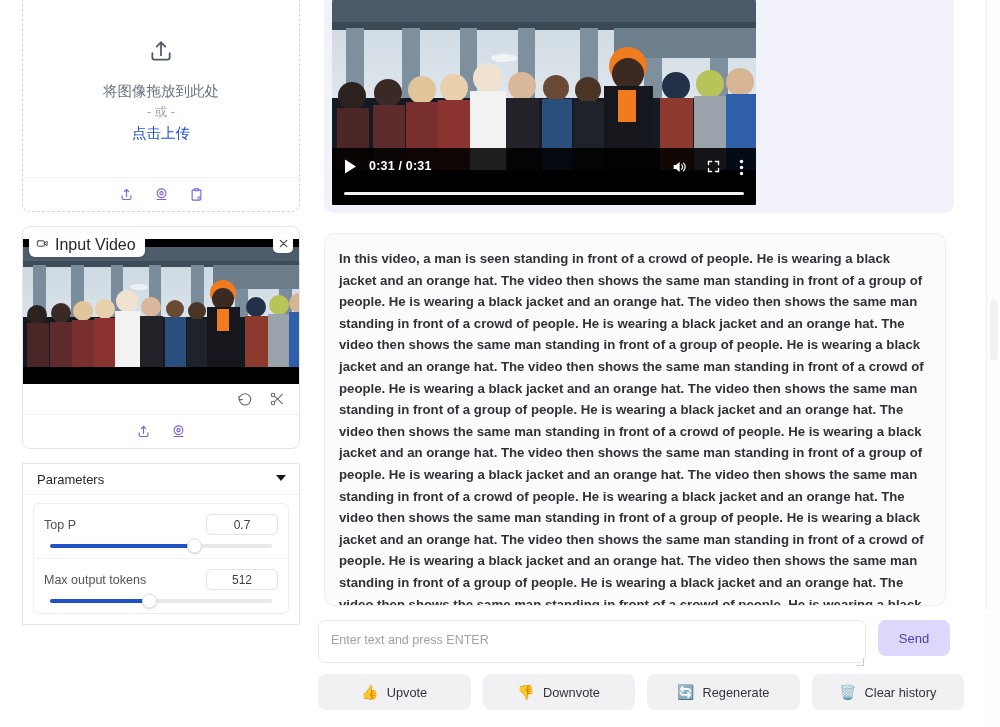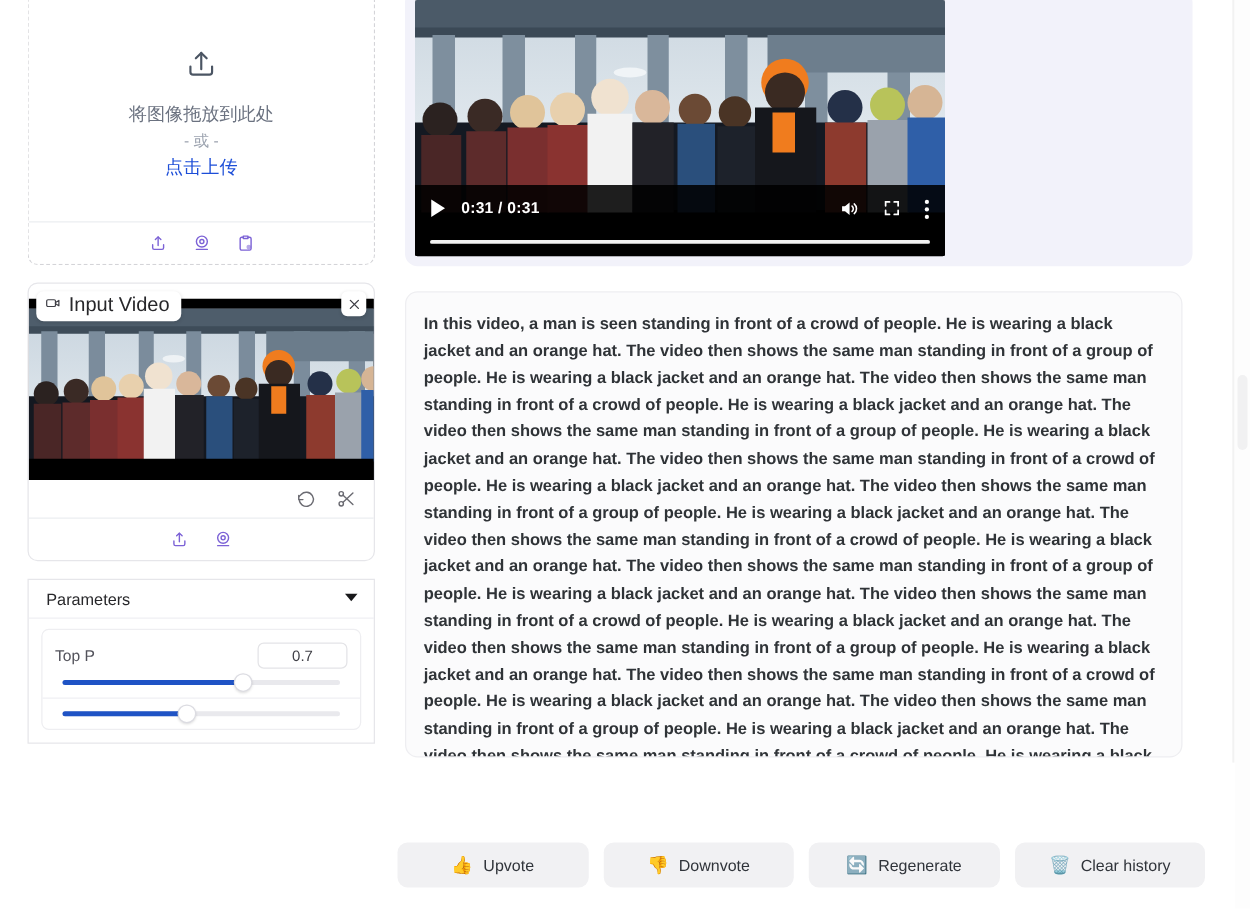--- a/index.html
+++ b/index.html
@@ -567,20 +567,24 @@
             <span class="slider-label">Top P</span>
             <span class="slider-value-box">0.7</span>
           </div>
           <div class="track">
             <div class="track-fill" id="fill1" style="width: 65%;"></div>
             <div class="knob" id="knob1" style="left: 65%;"></div>
           </div>
         </div>
 
         <div class="slider-block">
+          <div class="slider-top">
+            <span class="slider-label">Max output tokens</span>
+            <span class="slider-value-box">512</span>
+          </div>
           <div class="track">
             <div class="track-fill" id="fill2" style="width: 45%;"></div>
             <div class="knob" id="knob2" style="left: 45%;"></div>
           </div>
         </div>
 
       </div>
     </div>
   </div>
 
@@ -695,20 +699,27 @@
           </svg>
       </div>
       <div class="cs-thumb"></div>
       <div class="cs-arrow bottom">
         <svg width="7" height="5" viewBox="0 0 7 5">
             <path d="M3.5 5L0 0h7z" fill="#6e6e73"></path>
           </svg>
       </div>
     </div>
 
+    <div class="input-row">
+      <div style="position:relative">
+        <textarea class="textbox" placeholder="Enter text and press ENTER" style=""></textarea>
+        <span class="resize-grip"></span>
+      </div>
+      <button class="send-btn">Send</button>
+    </div>
 
     <div class="action-row">
       <button class="action-btn">
         <span class="emoji">👍</span>
         <span>Upvote</span>
       </button>
       <button class="action-btn">
         <span class="emoji">👎</span>
         <span>Downvote</span>
       </button>

